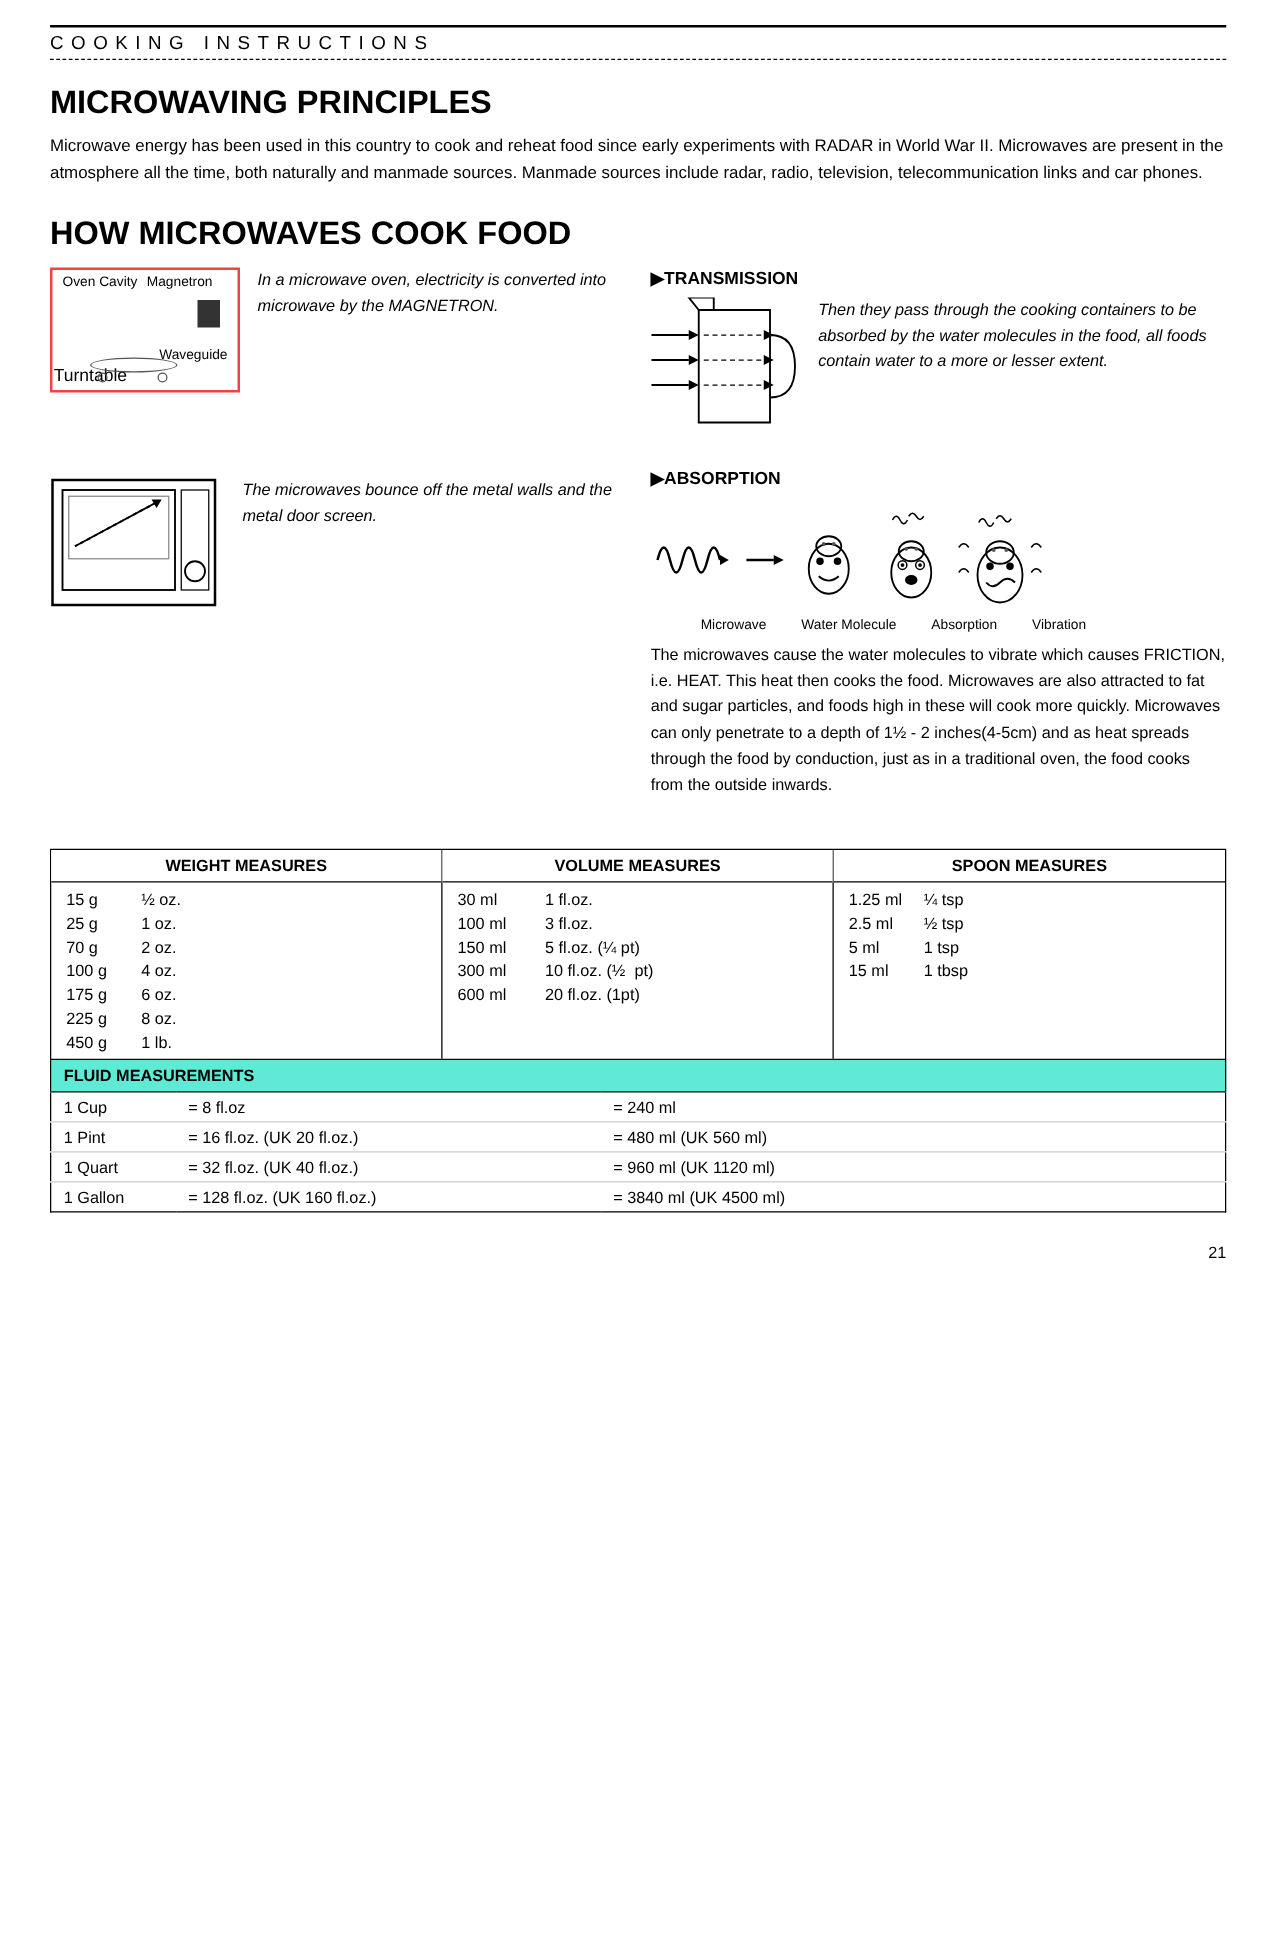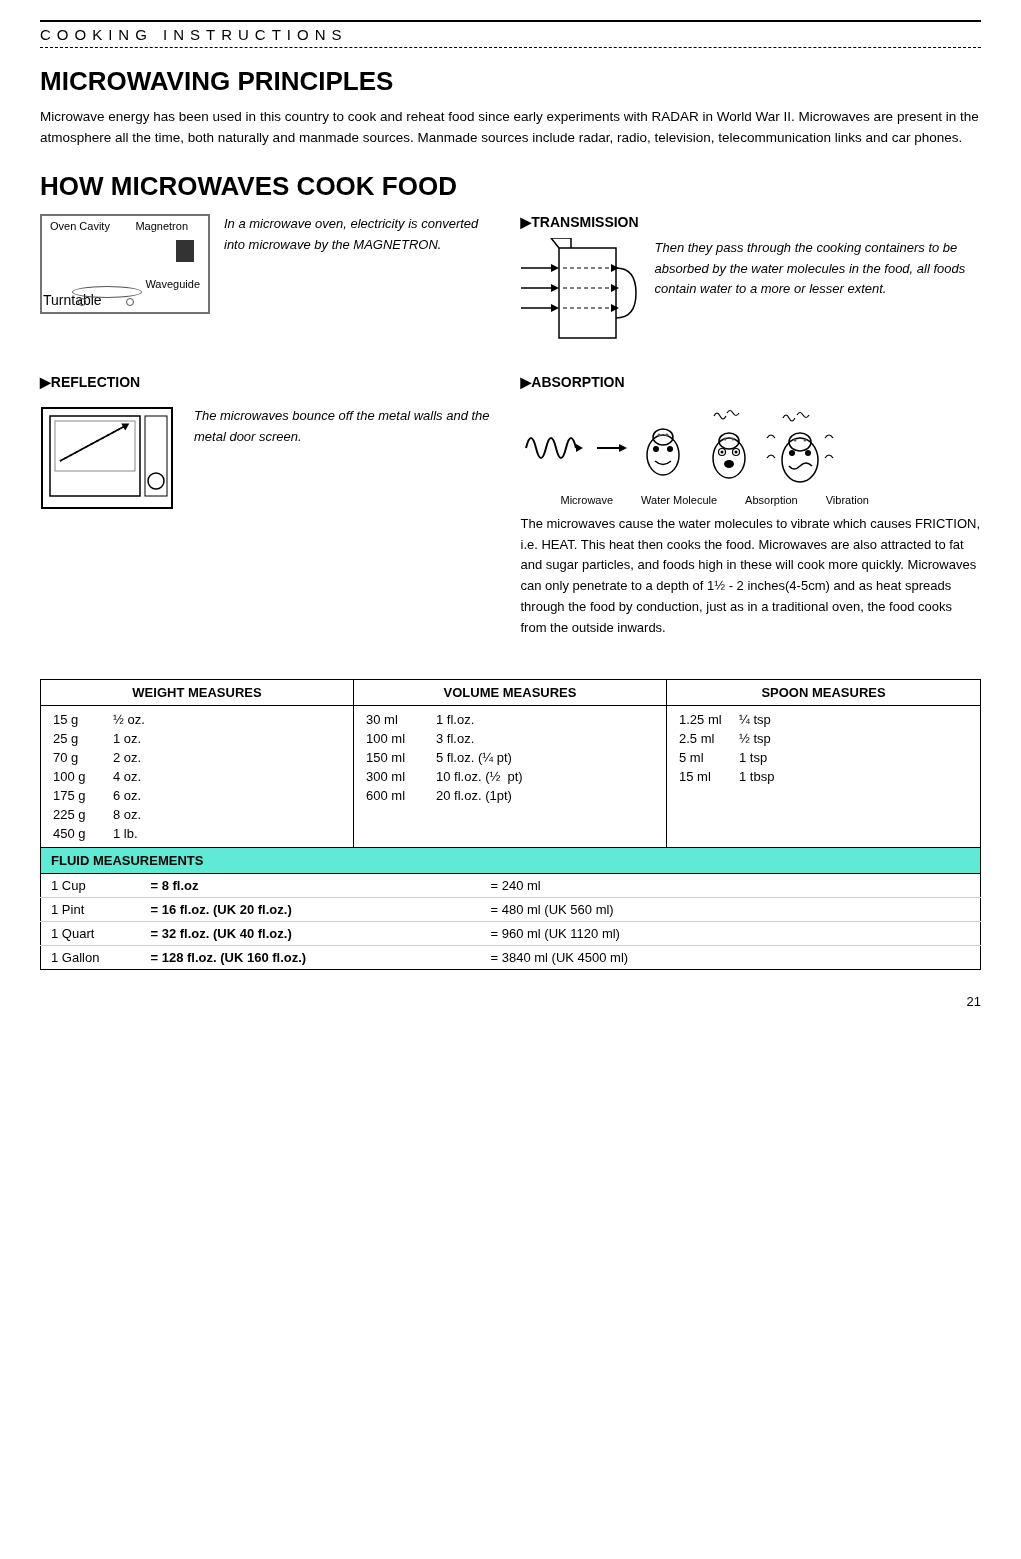--- a/index.html
+++ b/index.html
@@ -61,23 +61,23 @@
       display: flex;
       flex-direction: column;
     }
     .oven-diagram {
       display: flex;
       align-items: flex-start;
       gap: 14px;
       margin-bottom: 10px;
     }
     .oven-box {
-      width: 170px;
+      width: 152px;
       min-height: 100px;
-      border: 2px solid #737373;
+      border: 2px solid #ef4444;
       position: relative;
       display: flex;
       align-items: center;
       justify-content: center;
       flex-shrink: 0;
     }
     .oven-box .cavity-label {
       position: absolute;
       top: 4px;
       left: 8px;
@@ -275,21 +275,21 @@
     }
     .fluid-table td {
       font-size: 13px;
       padding: 4px 10px;
       border-bottom: 1px solid #ccc;
     }
     .fluid-table tr:last-child td {
       border-bottom: none;
     }
     .fluid-table .col1 { width: 100px; }
-    .fluid-table .col2 { width: 340px; font-weight: bold; }
+    .fluid-table .col2 { width: 340px; }
     .fluid-table .col3 { }
 
     .page-number {
       text-align: right;
       margin-top: 24px;
       font-size: 13px;
     }
   </style>
 </head>
 <body>
@@ -352,21 +352,20 @@
           <polygon points="90,66 98,70 90,74" fill="#000"></polygon>
         </svg>
         <p class="transmission-text">Then they pass through the cooking containers to be absorbed by the water molecules in the food, all foods contain water to a more or lesser extent.</p>
       </div>
     </div>
   </div>
 
   <div class="bottom-how-grid">
 
     <div class="reflection-area">
-      <div class="sub-section-title">▶REFLECTION</div>
       <div class="reflection-content">
 
         <svg class="microwave-box-svg" width="140" height="110" viewBox="0 0 140 110">
 
           <rect x="2" y="2" width="130" height="100" fill="none" stroke="#000" stroke-width="2"></rect>
 
           <rect x="10" y="10" width="90" height="80" fill="none" stroke="#000" stroke-width="1.5"></rect>
 
           <rect x="15" y="15" width="80" height="50" fill="none" stroke="#888" stroke-width="1"></rect>
 

